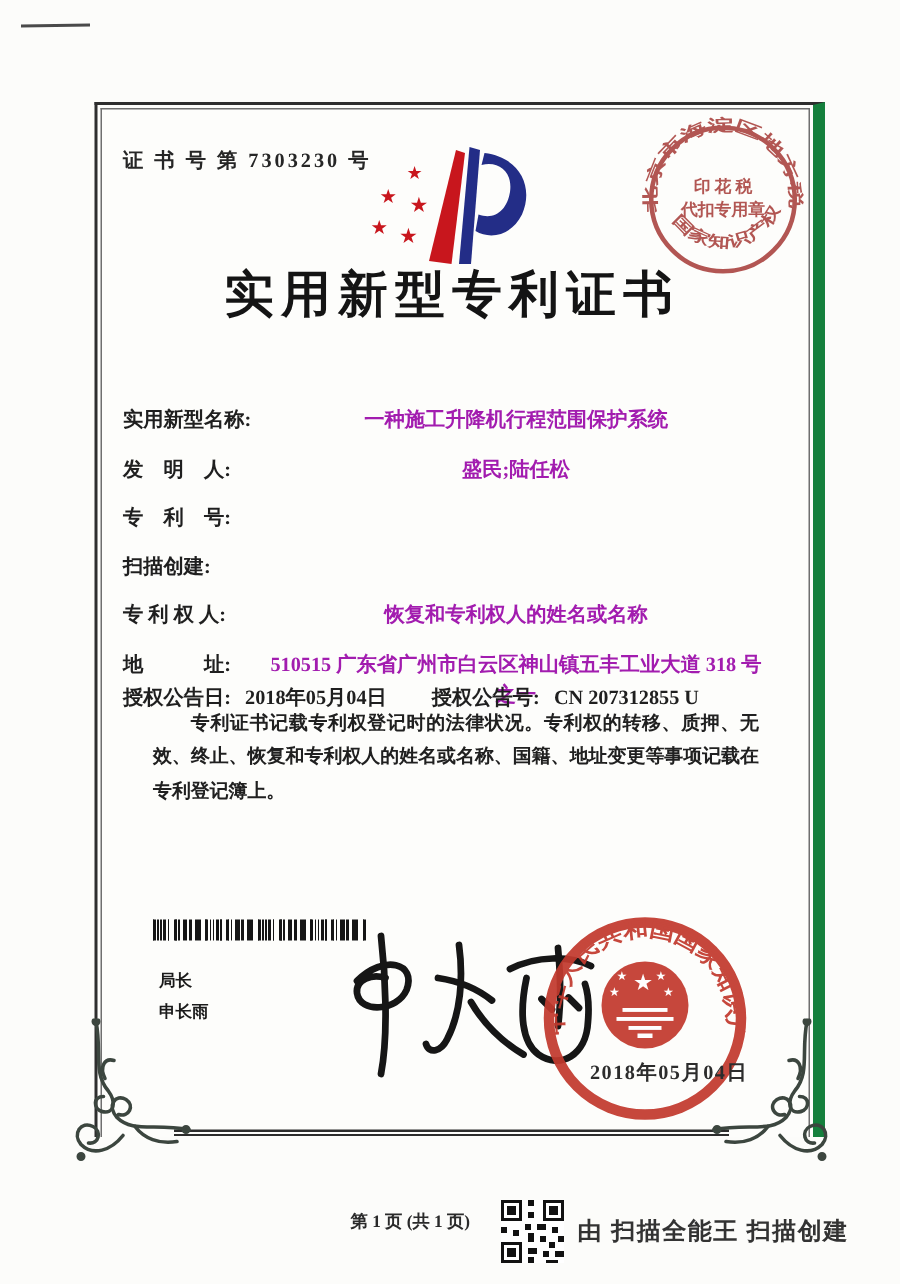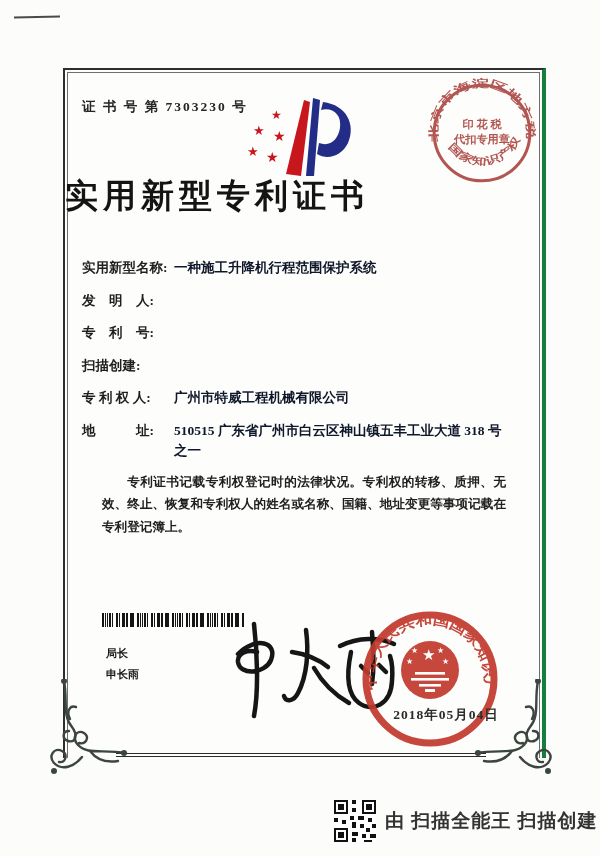--- a/index.html
+++ b/index.html
@@ -8,38 +8,38 @@
     background:#fcfcfa;
     font-family:"Liberation Serif","DejaVu Serif",serif;
     color:#1f1f1f;
   }
   .abs{position:absolute;}
   
   .artifact{left:14px;top:16px;width:46px;height:2px;background:#4a4a4a;transform:rotate(-1deg);}
   
   .frame{
     left:63px;top:68px;width:477px;height:688px;
-    border-top:2px solid #2e2e2e;border-left:2px solid #2e2e2e;border-right:4px solid #15803d;
+    border-top:2px solid #2e2e2e;border-left:2px solid #2e2e2e;border-right:8px solid #15803d;
     background:#fdfdfb;
   }
   .frame::before{
     content:"";position:absolute;left:2px;top:2px;right:2px;bottom:0;
     border-top:1px solid #6f6f6f;border-left:1px solid #6f6f6f;border-right:1px solid #6f6f6f;
     pointer-events:none;
   }
   .cert-no{left:17px;top:28px;font-size:13.5px;font-weight:bold;letter-spacing:2px;color:#262626;}
   .logo{left:178px;top:22px;width:120px;height:94px;}
-  .title{left:0;right:4px;top:104px;font-size:33px;font-weight:bold;
+  .title{left:0;right:4px;top:104px;text-align:center;font-size:33px;font-weight:bold;
          letter-spacing:5px;color:#141414;}
   .tax-stamp{left:360px;top:6px;width:114px;height:114px;opacity:.88;}
   
   .fields{left:17px;top:188px;right:28px;}
-  .frow{display:flex;align-items:flex-start;margin-bottom:12.5px;font-size:13.5px;font-weight:bold;line-height:20px;}
+  .frow{display:flex;align-items:flex-start;margin-bottom:12.5px;font-size:13.5px;font-weight:bold;line-height:20px;margin-top:12px;}
   .frow .lbl{flex:0 0 92px;color:#1f1f1f;}
-  .frow .val{flex:1;color:#0f172a;}
+  .frow .val{flex:1;color:#a21caf;text-align:center;}
   .grant{left:17px;top:385px;display:flex;font-size:13.5px;font-weight:bold;line-height:20px;}
   .grant .lbl{margin-right:6px;}
   .grant .pair2{margin-left:30px;}
   
   .paras{left:37px;top:401px;right:36px;font-size:12.6px;line-height:22.3px;color:#202020;font-weight:600;}
   .paras p{margin:0;text-indent:2em;text-align:justify;}
   
   .barcode{left:37px;top:543px;width:142px;height:14px;
     background:
       repeating-linear-gradient(90deg,#151515 0 2px,transparent 2px 3px,#151515 3px 4px,transparent 4px 7px),
@@ -52,21 +52,21 @@
   .seal-date{left:296px;top:636px;width:170px;text-align:center;font-size:13.5px;font-weight:bold;
              letter-spacing:1px;color:#2c2c2c;}
   .page-footer{left:0;right:60px;top:737px;text-align:center;font-size:11.5px;font-weight:bold;color:#2a2a2a;}
   .bottom-line{left:116px;top:753px;width:370px;height:5px;
     background:linear-gradient(#2c2c2c 0 1.5px,transparent 1.5px 3px,#2c2c2c 3px 4.5px,transparent 4.5px);}
   .flourish{width:104px;height:102px;}
   .flourish-l{left:24px;top:679px;}
   .flourish-r{left:474px;top:679px;transform:scaleX(-1);}
   
   .scan-footer{left:334px;top:800px;display:flex;align-items:center;gap:9px;}
-  .scan-footer .txt{font-size:19px;font-weight:bold;color:#333;letter-spacing:1px;
+  .scan-footer .txt{font-size:16px;font-weight:bold;color:#333;letter-spacing:1px;
     font-family:"Liberation Sans","DejaVu Sans",sans-serif;}
 </style>
 </head>
 <body>
 
 <div class="abs artifact"></div>
 
 <div class="abs frame">
 
   <div class="abs cert-no">证 书 号 第 7303230 号</div>
@@ -102,37 +102,48 @@
     <text x="56" y="66" text-anchor="middle" font-size="11" fill="#a8403c" font-weight="bold">代扣专用章</text>
   </svg>
 
   <div class="abs fields">
       <div class="frow">
       <span class="lbl">实用新型名称:</span>
       <span class="val">一种施工升降机行程范围保护系统</span>
     </div>
       <div class="frow">
       <span class="lbl">发　明　人:</span>
+      <span class="val">盛民;陆任松</span>
     </div>
       <div class="frow">
       <span class="lbl">专　利　号:</span>
     </div>
       <div class="frow">
       <span class="lbl">扫描创建:</span>
     </div>
       <div class="frow">
       <span class="lbl">专 利 权 人:</span>
-      <span class="val">广州市特威工程机械有限公司</span>
+      <span class="val">恢复和专利权人的姓名或名称</span>
     </div>
       <div class="frow">
       <span class="lbl">地　　　址:</span>
       <span class="val">510515 广东省广州市白云区神山镇五丰工业大道 318 号之一</span>
     </div>
     </div>
 
+  <div class="abs grant">
+    <span class="pair1">
+      <span class="lbl">授权公告日:</span>
+      <span class="val">2018年05月04日</span>
+    </span>
+    <span class="pair2">
+      <span class="lbl">授权公告号:</span>
+      <span class="val">CN 207312855 U</span>
+    </span>
+  </div>
 
   <div class="abs paras">
     <p>专利证书记载专利权登记时的法律状况。专利权的转移、质押、无效、终止、恢复和专利权人的姓名或名称、国籍、地址变更等事项记载在专利登记簿上。</p>
   </div>
 
   <div class="abs barcode"></div>
 
   <div class="abs signer">
     <div class="role">局长</div>
     <div class="name">申长雨</div>
@@ -170,20 +181,21 @@
         <text x="83" y="56" font-size="8">★</text>
         <rect x="56" y="64" width="30" height="2.6"></rect>
         <rect x="52" y="70" width="38" height="2.6"></rect>
         <rect x="60" y="76" width="22" height="2.6"></rect>
         <rect x="66" y="81" width="10" height="3"></rect>
       </g>
     </g>
   </svg>
   <div class="abs seal-date">2018年05月04日</div>
 
+  <div class="abs page-footer">第 1 页 (共 1 页)</div>
 </div>
 
 <div class="abs bottom-line"></div>
 <svg class="abs flourish flourish-l" viewBox="0 0 104 102">
   <g fill="none" stroke="#3c463f" stroke-width="2.4" stroke-linecap="round">
     <path d="M 40,2 C 44,22 38,36 48,48 C 54,56 52,64 44,62"></path>
     <path d="M 44,62 C 38,60 38,52 45,52"></path>
     <path d="M 102,74 C 78,70 64,76 54,66 C 47,58 53,50 60,54 C 66,58 62,66 55,64"></path>
     <path d="M 58,78 C 50,88 38,92 30,84 C 24,77 30,68 38,72 C 44,75 42,84 35,83"></path>
     <path d="M 66,72 C 72,80 82,84 94,82"></path>

